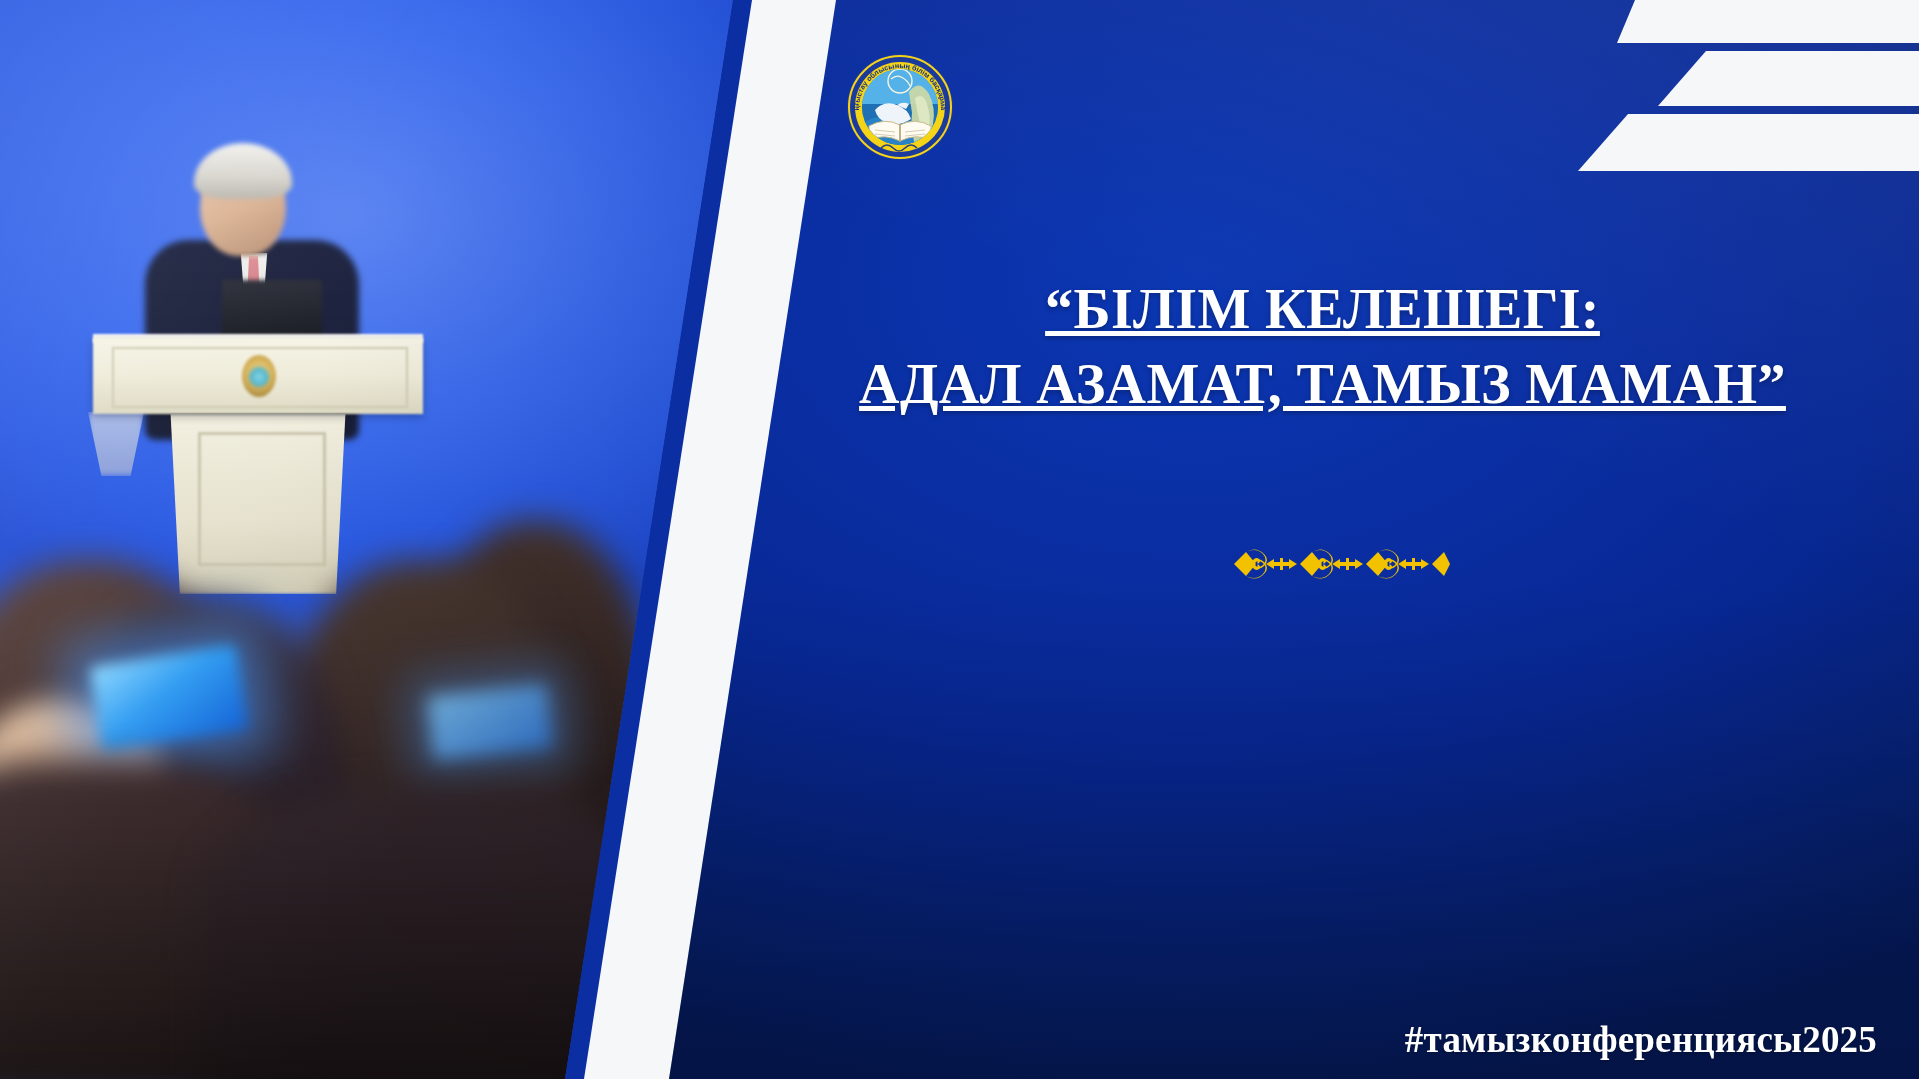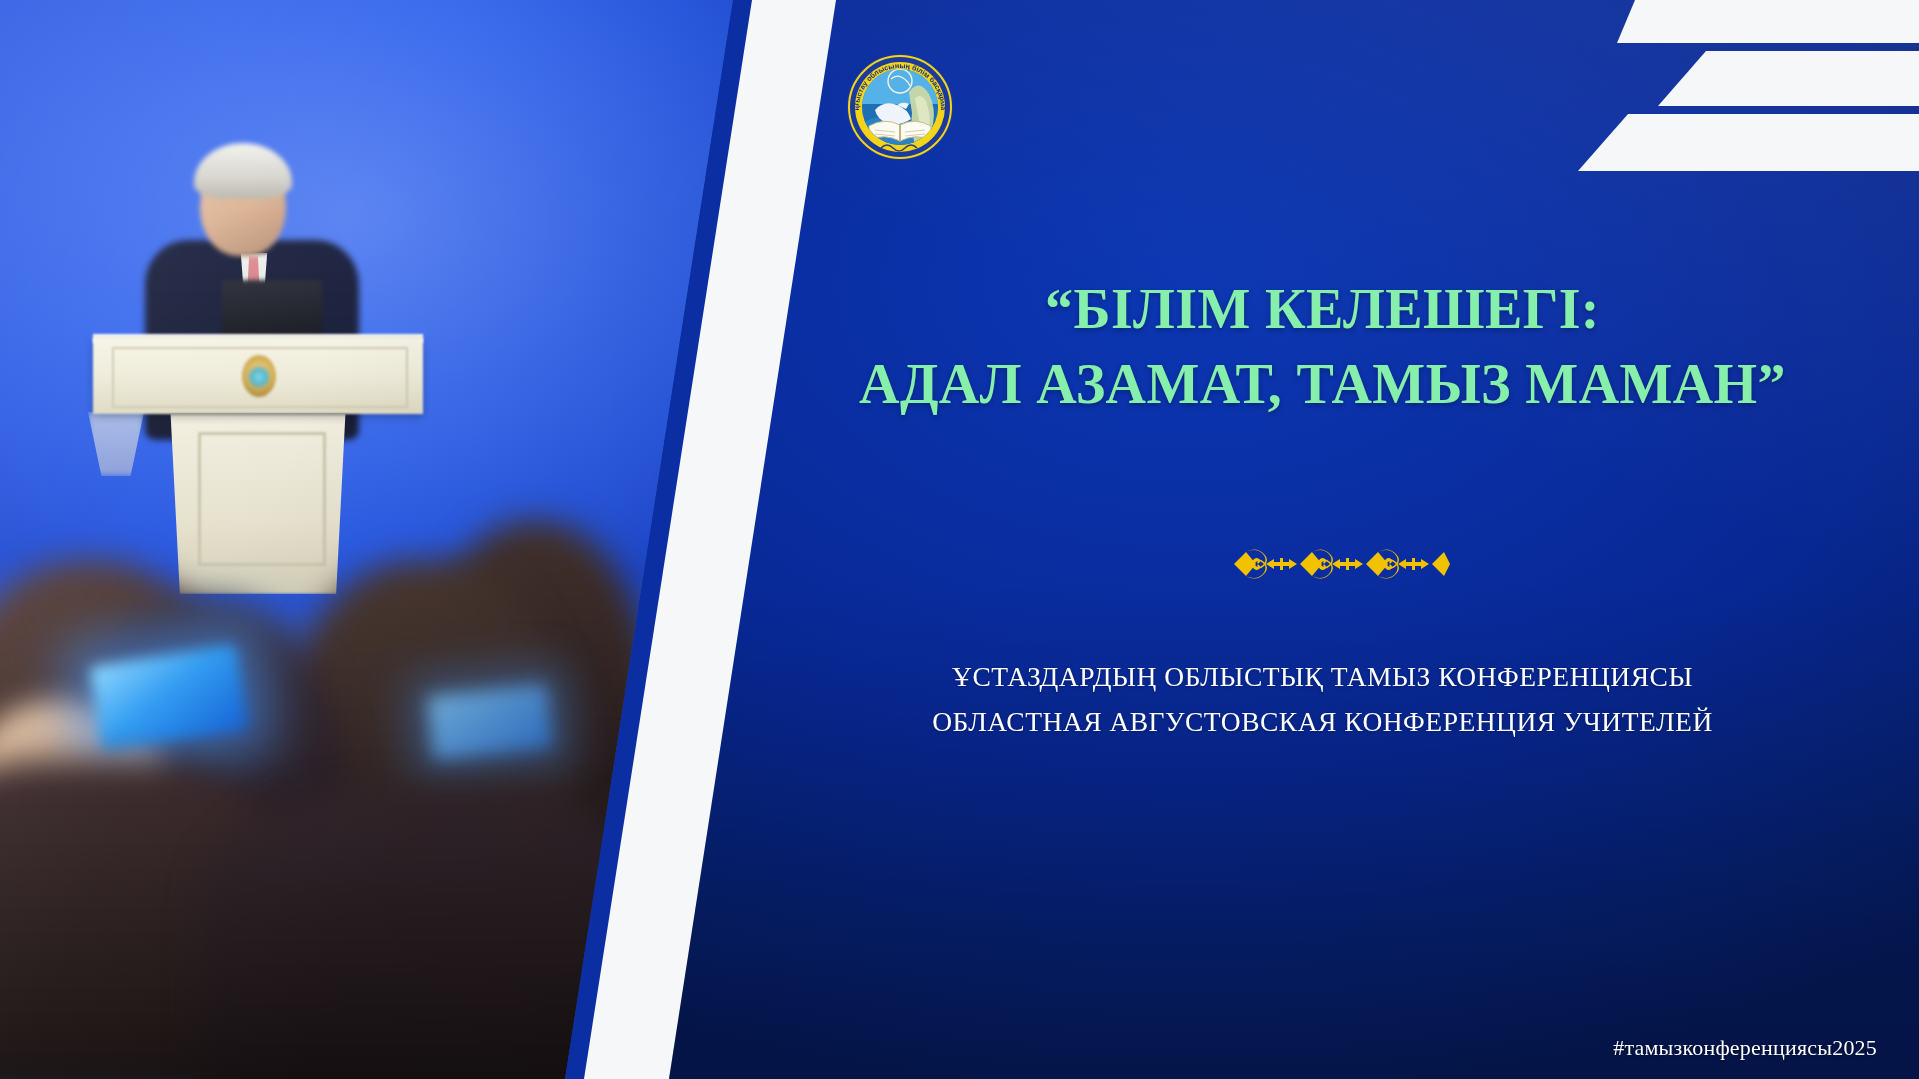--- a/index.html
+++ b/index.html
@@ -246,21 +246,22 @@
   .logo-mangystau { width:118px; height:118px; }
   .logo-edu { width:110px; height:110px; }
   .logo-tamyz { width:158px; height:104px; }
 
   
   .title-block {
     position:absolute;
     left: 780px; top: 272px;
     width: 1085px;
     text-align:center;
-    color:#86efac;
+    color:#ffffff;
+    text-decoration:underline;
   }
   .title-line {
     font-family: "Liberation Serif", "DejaVu Serif", serif;
     font-weight: 700;
     font-size: 56px;
     line-height: 1.34;
     letter-spacing: .4px;
     text-shadow: 0 2px 5px rgba(0,0,0,.30);
     white-space: nowrap;
   }
@@ -286,22 +287,22 @@
     letter-spacing: .5px;
     white-space: nowrap;
     text-shadow: 0 1px 3px rgba(0,0,0,.26);
   }
 
   .hashtag {
     position:absolute;
     right: 42px; bottom: 18px;
     color:#ffffff;
     font-family: "Liberation Serif", "DejaVu Serif", serif;
-    font-size: 22px;
-    font-weight: 400;
+    font-size: 37px;
+    font-weight: 700;
     letter-spacing: .2px;
     text-shadow: 0 1px 3px rgba(0,0,0,.3);
   }
 </style>
 </head>
 <body>
 
 <div id="stage">
 
   <div class="photo-clip">
@@ -411,20 +412,16 @@
                    q2 2 -1 2 q-3 0 -1 -4 q3 -4 8 0 q5 5 0 11 q-7 7 -17 2 Z"></path>
           <path d="M34 18 l8 -5 l0 3 l6 0 l0 -4 l3 0 l0 4 l6 0 l0 -3 l8 5 l-8 5 l0 -3 l-6 0 l0 4 l-3 0 l0 -4 l-6 0 l0 3 Z"></path>
         </g>
         <use href="#orn-unit" x="66"></use>
         <use href="#orn-unit" x="132"></use>
         <path d="M200 18 L212 6 L218 18 L212 30 Z"></path>
       </g>
     </svg>
   </div>
 
-  <div class="subtitle-block">
-    <div class="subtitle-line">ҰСТАЗДАРДЫҢ ОБЛЫСТЫҚ ТАМЫЗ КОНФЕРЕНЦИЯСЫ</div>
-    <div class="subtitle-line">ОБЛАСТНАЯ АВГУСТОВСКАЯ КОНФЕРЕНЦИЯ УЧИТЕЛЕЙ</div>
-  </div>
 
   <div class="hashtag">#тамызконференциясы2025</div>
 
 </div>
 
 </body></html>

